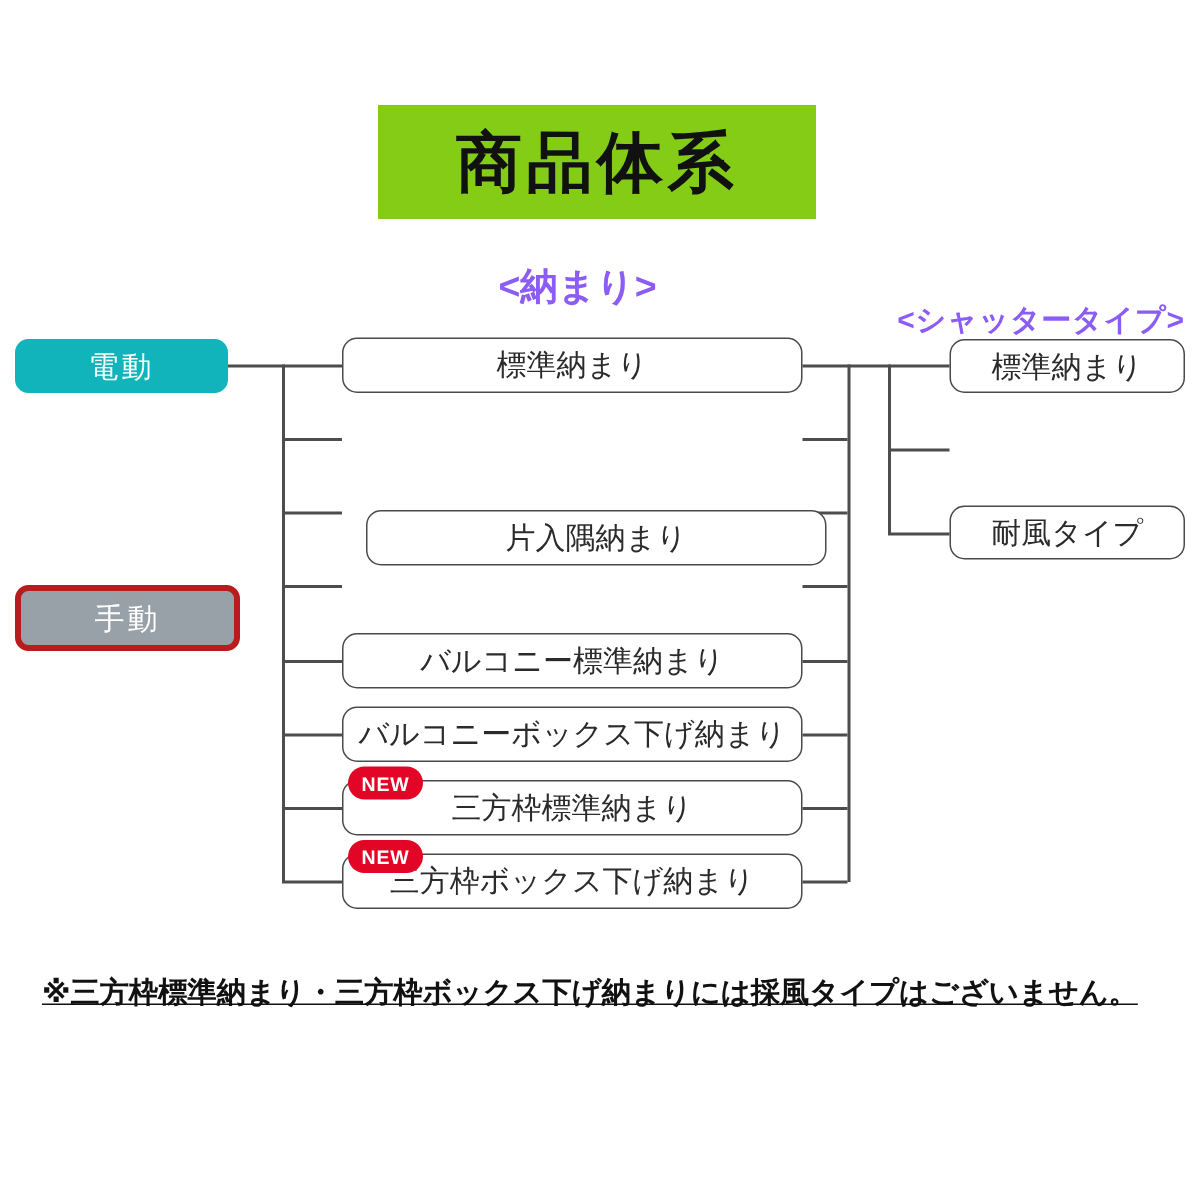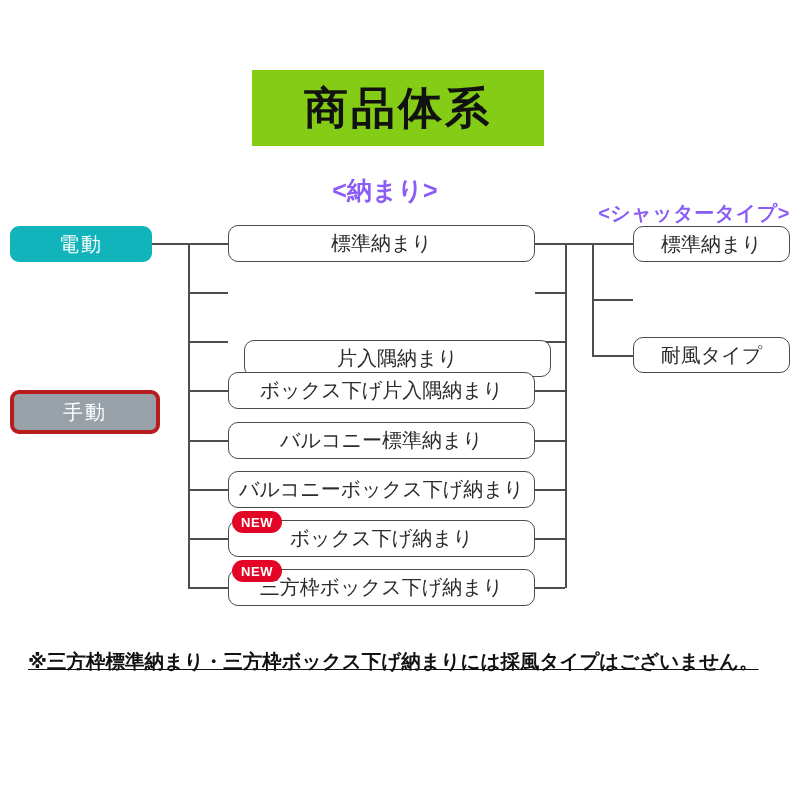--- a/index.html
+++ b/index.html
@@ -75,24 +75,23 @@
   <div class="line h" style="left:535px;top:440px;width:30px;"></div>
   <div class="line h" style="left:535px;top:489px;width:30px;"></div>
   <div class="line h" style="left:535px;top:538px;width:30px;"></div>
   <div class="line h" style="left:535px;top:587px;width:30px;"></div>
   <div class="line v" style="left:592px;top:243px;height:113px;"></div>
   <div class="line h" style="left:592px;top:299px;width:41px;"></div>
   <div class="line h" style="left:592px;top:355px;width:41px;"></div>
 
   <div class="node mid" style="top:225px;">標準納まり</div>
   <div class="node mid" style="top:340px;margin-left:16px;">片入隅納まり</div>
-  <div class="node mid" style="top:372px;">ボックス下げ片入隅納まり</div>
   <div class="node mid" style="top:422px;">バルコニー標準納まり</div>
   <div class="node mid" style="top:471px;">バルコニーボックス下げ納まり</div>
-  <div class="node mid" style="top:520px;">ボックス下げ納まり</div>
+  <div class="node mid" style="top:520px;">三方枠標準納まり</div>
   <div class="node mid" style="top:569px;">三方枠ボックス下げ納まり</div>
 
   <div class="new-badge" style="top:511px;">NEW</div>
   <div class="new-badge" style="top:560px;">NEW</div>
 
   <div class="node right" style="top:226px;">標準納まり</div>
   <div class="node right" style="top:337px;">耐風タイプ</div>
 
   <div class="footnote">※三方枠標準納まり・三方枠ボックス下げ納まりには採風タイプはございません。</div>
 

